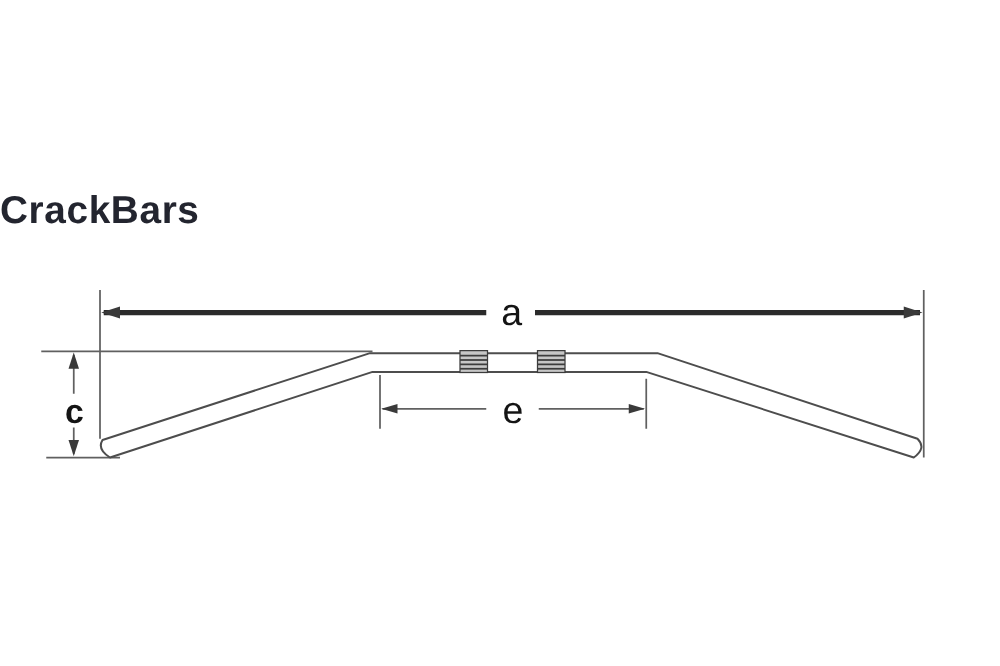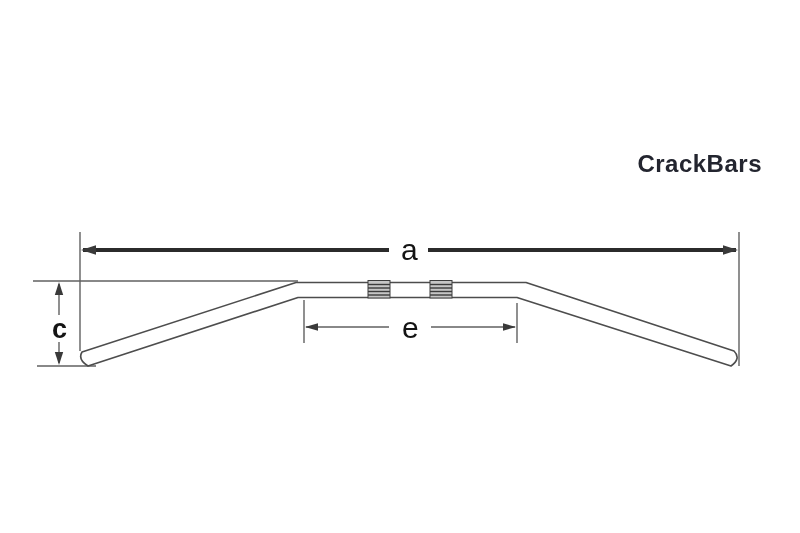--- a/index.html
+++ b/index.html
@@ -16,22 +16,22 @@
   html,body{margin:0;padding:0;}
   body{
     width:800px;height:533px;
     background:var(--background);
     font-family:"Liberation Sans",sans-serif;
     position:relative;overflow:hidden;
   }
   .stage{position:absolute;inset:0;width:800px;height:533px;}
   .diagram-title{
     position:absolute;left:0;top:150px;width:762px;
-    text-align:right;
-    font-size:24px;font-weight:bold;letter-spacing:0.5px;
+    text-align:left;
+    font-size:31px;font-weight:bold;letter-spacing:0.5px;
     color:var(--title-text);
     user-select:none;
   }
   svg{position:absolute;left:0;top:0;}
   .line-heavy{stroke:var(--dimension-heavy);stroke-width:4.2;fill:none;}
   .line-thin{stroke:var(--dimension-light);stroke-width:1.4;fill:none;}
   .arrowhead{fill:var(--arrow);stroke:none;}
   .bar-outline{fill:#ffffff;stroke:var(--outline);stroke-width:1.6;stroke-linejoin:round;}
   .knurl-block{fill:var(--knurl-fill);stroke:var(--knurl-stripe);stroke-width:1;}
   .knurl-line{stroke:var(--knurl-stripe);stroke-width:1.4;fill:none;}

